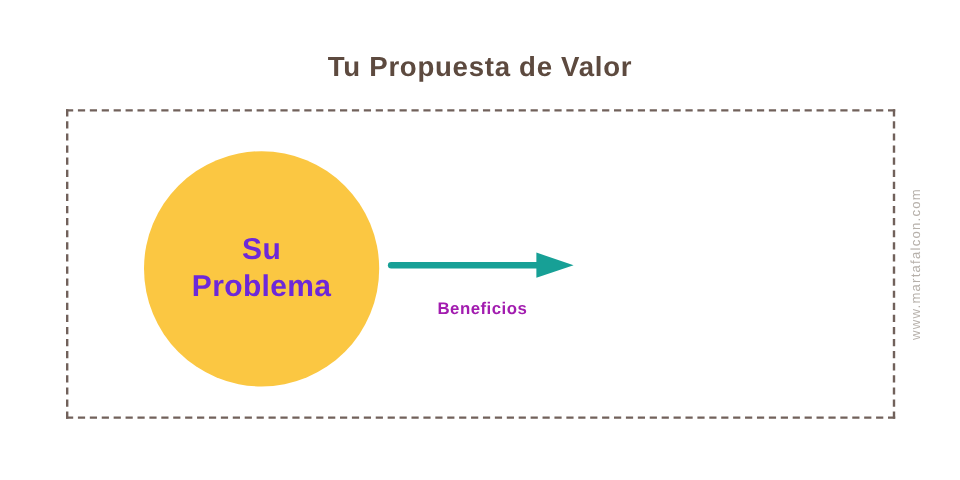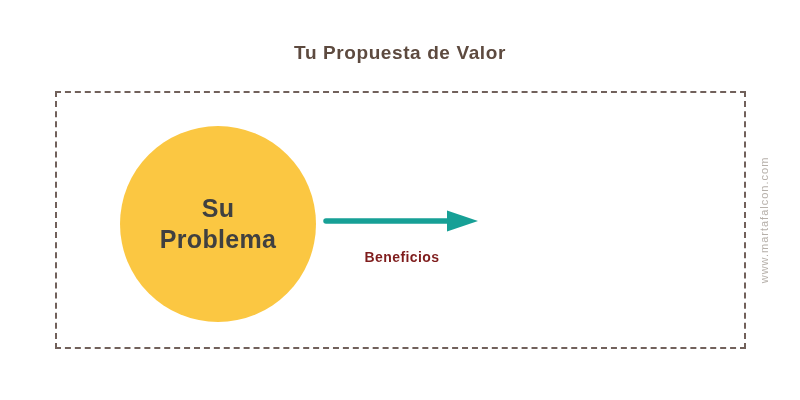--- a/index.html
+++ b/index.html
@@ -14,41 +14,41 @@
     background: #ffffff;
     overflow: hidden;
     font-family: "Liberation Sans", sans-serif;
   }
   .title {
     position: absolute;
     top: 42px;
     left: 0;
     width: 800px;
     text-align: center;
-    font-size: 19px;
+    font-size: 23px;
     font-weight: 700;
     letter-spacing: 0.6px;
     color: #5D4A3F;
   }
   .dashed-box {
     position: absolute;
     left: 55px;
     top: 91px;
     width: 687px;
     height: 254px;
     border: 2px dashed #71615B;
   }
   .circle {
     position: absolute;
     border-radius: 50%;
     display: flex;
     flex-direction: column;
     align-items: center;
     justify-content: center;
-    color: #404040;
+    color: #6d28d9;
     font-weight: 700;
     font-size: 25px;
     line-height: 31px;
     text-align: center;
     letter-spacing: 0.3px;
   }
   .circle.problem {
     left: 120px;
     top: 126px;
     width: 196px;
@@ -73,21 +73,21 @@
   }
   .benefits-label {
     position: absolute;
     left: 302px;
     top: 249px;
     width: 200px;
     text-align: center;
     font-size: 14px;
     font-weight: 600;
     letter-spacing: 0.4px;
-    color: #7f1d1d;
+    color: #a21caf;
   }
   .watermark {
     position: absolute;
     left: 764px;
     top: 220px;
     transform: translate(-50%, -50%) rotate(-90deg);
     white-space: nowrap;
     font-size: 11px;
     letter-spacing: 1px;
     color: #B6B0AA;

